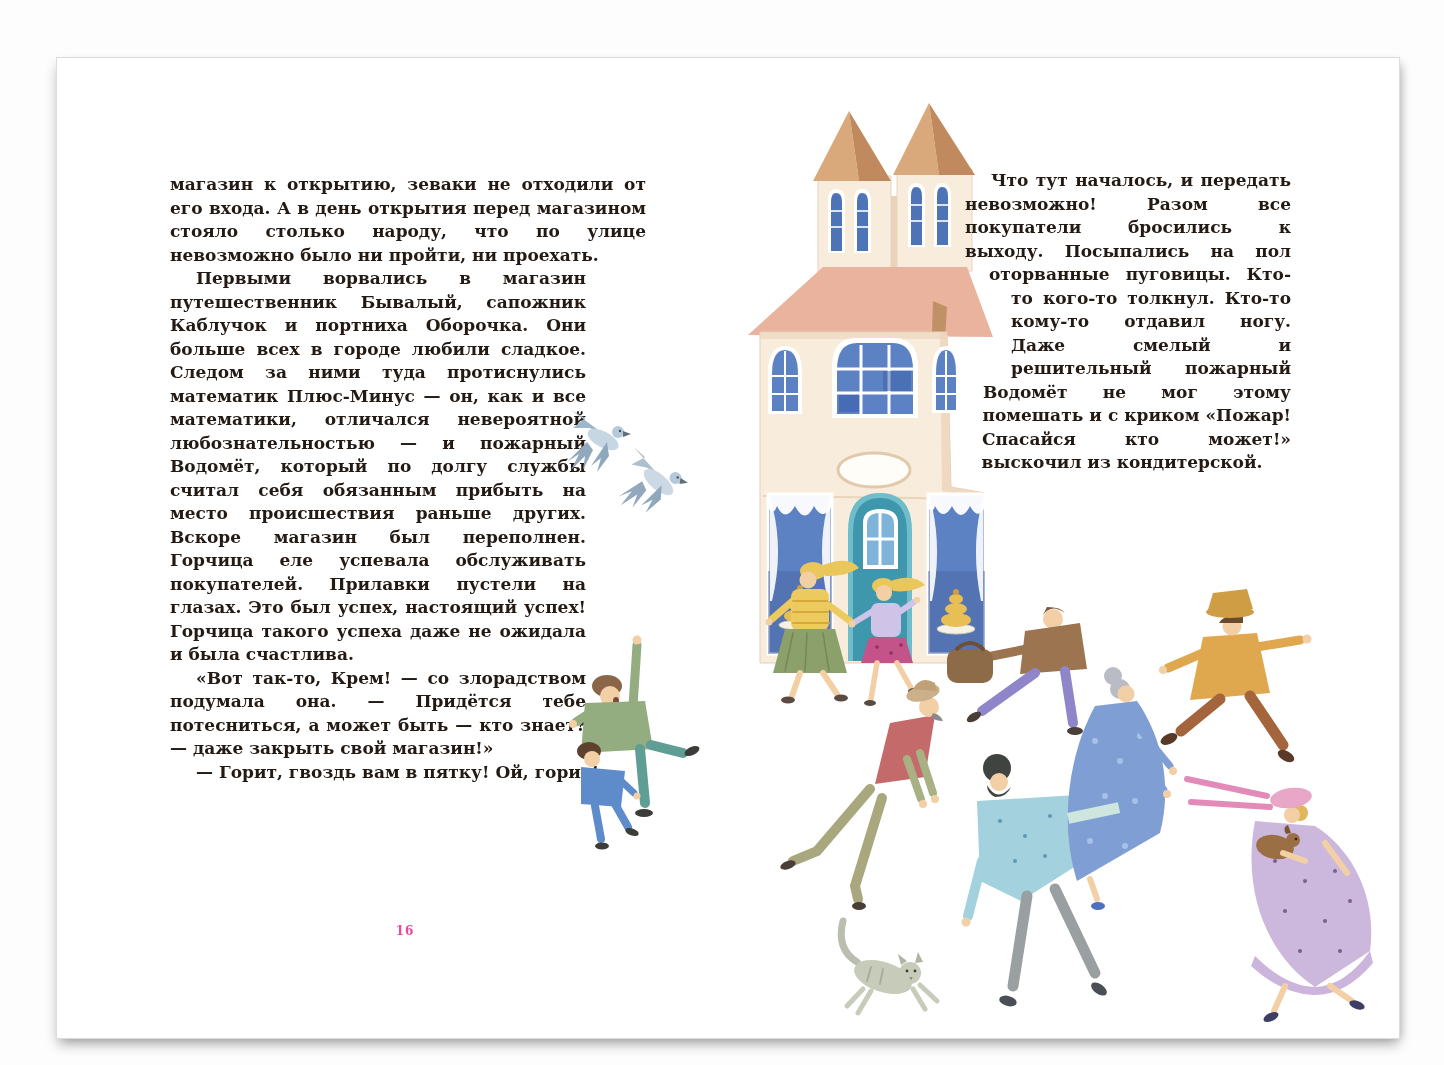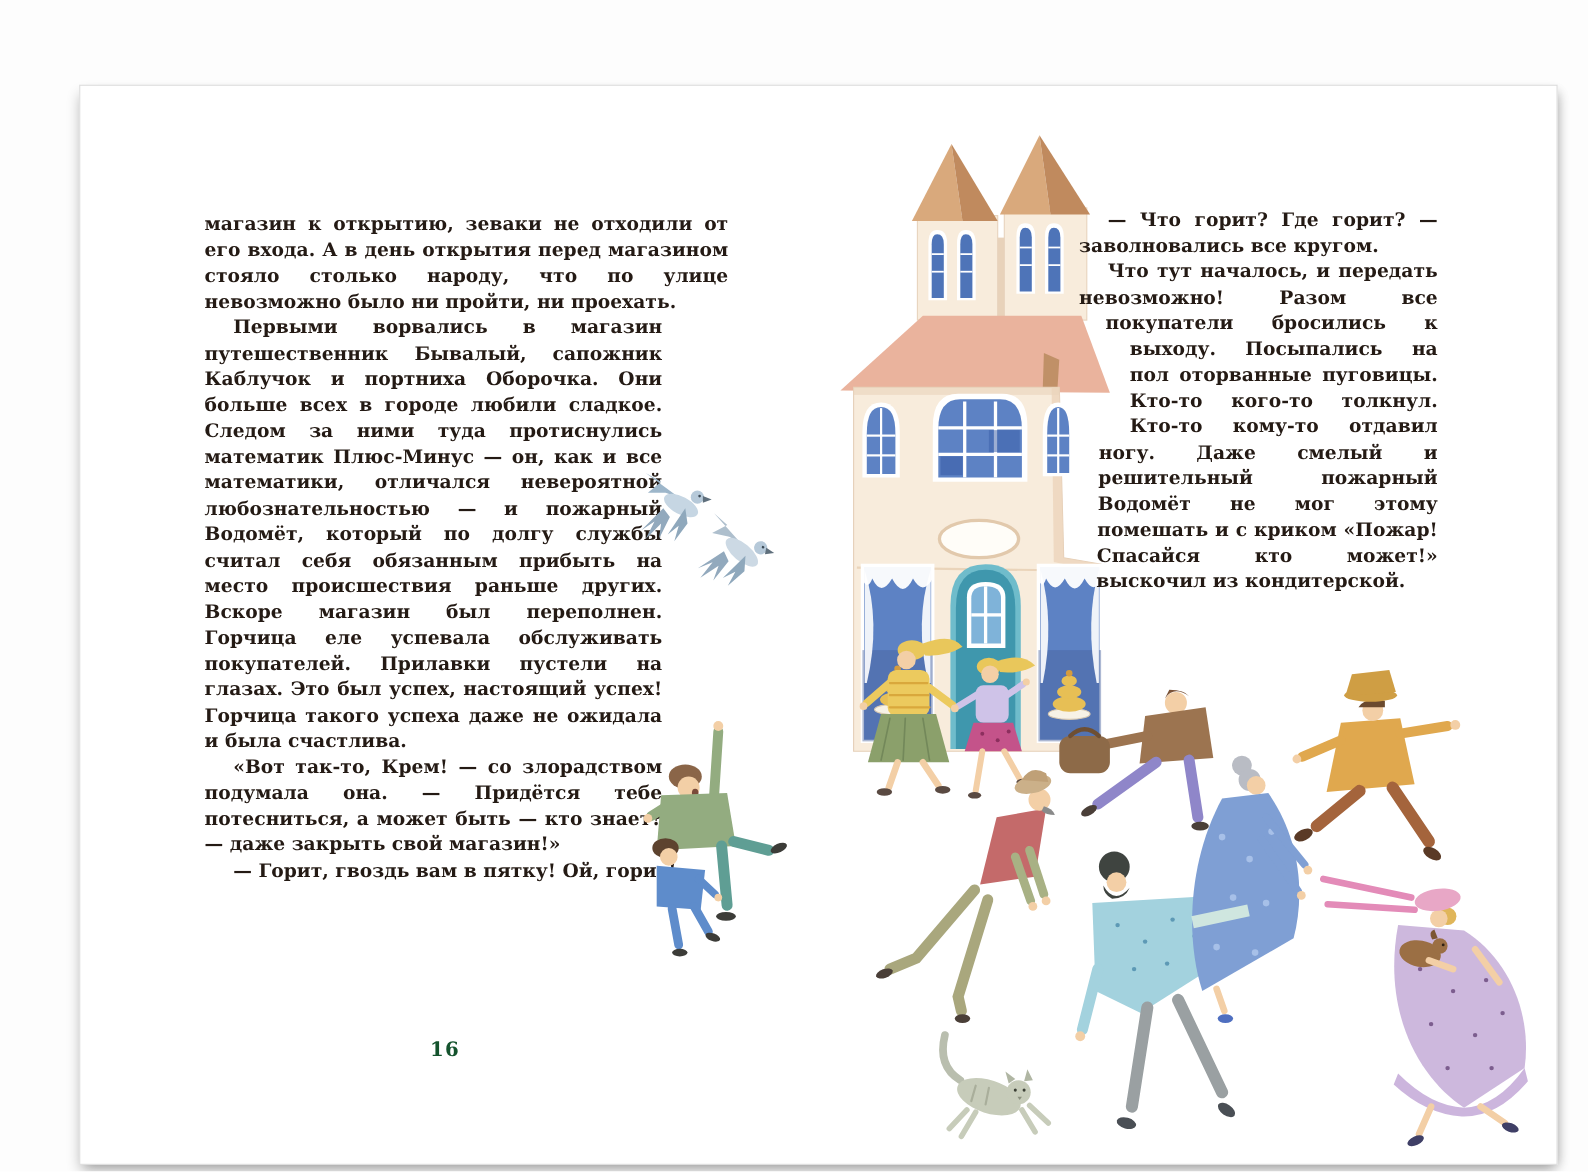--- a/index.html
+++ b/index.html
@@ -1,30 +1,30 @@
 <!DOCTYPE html>
 <html><head>
 <meta charset="utf-8">
 <style>
   html,body{margin:0;padding:0;background:#fdfdfd;}
   .stage{position:relative;width:1444px;height:1065px;background:#fdfdfd;overflow:hidden;
          font-family:"DejaVu Serif","Liberation Serif",serif;}
-  .page{position:absolute;left:72px;top:57px;width:1342px;height:980px;background:#ffffff;
-        border:1px solid #dcdcdc;box-shadow:0 7px 12px -2px rgba(0,0,0,.32), 5px 3px 9px -4px rgba(0,0,0,.16);margin-top:20px;}
+  .page{position:absolute;left:56px;top:57px;width:1342px;height:980px;background:#ffffff;
+        border:1px solid #dcdcdc;box-shadow:0 7px 12px -2px rgba(0,0,0,.32), 5px 3px 9px -4px rgba(0,0,0,.16);}
   .text-left{position:absolute;left:113px;top:115px;width:476px;color:#241a14;
              font-size:17px;line-height:23.5px;font-weight:600;text-align:justify;}
   .text-right{position:absolute;left:908px;top:111px;width:326px;color:#241a14;
               font-size:17px;line-height:23.5px;font-weight:600;text-align:justify;}
   .para{margin:0;}
   .indent{text-indent:26px;}
   .float-r{float:right;width:60px;height:447px;}
   .float-l{float:left;width:46px;height:420px;
            shape-outside:polygon(0 94px,24px 94px,24px 128px,46px 128px,46px 208px,18px 208px,14px 420px,0 420px);}
-  .pagenum{position:absolute;left:318px;top:866px;width:60px;text-align:left;
-           color:#14532d;font-size:18px;font-weight:600;letter-spacing:1px;}
+  .pagenum{position:absolute;left:318px;top:866px;width:60px;text-align:center;
+           color:#ec4899;font-size:12px;font-weight:600;letter-spacing:1px;}
   svg{position:absolute;overflow:visible;}
   .svg-birds{left:503px;top:328px;}
   .svg-boys{left:508px;top:563px;}
   .svg-main{left:673px;top:28px;}
 </style>
 </head>
 <body>
 
 <div class="stage">
   <div class="page">
@@ -371,19 +371,18 @@
             <line x1="878" y1="988" x2="862" y2="1005" stroke="#c7ccba" stroke-width="5"></line>
             <line x1="886" y1="990" x2="873" y2="1012" stroke="#c7ccba" stroke-width="5"></line>
             <line x1="886" y1="966" x2="882" y2="980" stroke="#a9ae9b" stroke-width="2"></line>
             <line x1="898" y1="968" x2="895" y2="983" stroke="#a9ae9b" stroke-width="2"></line>
           </g>
         </g>
       </svg>
 
       <div class="text-right">
         <div class="float-l"></div>
-        <p class="para indent">— Что горит? Где горит? — заволновались все кругом.</p>
         <p class="para indent">Что тут началось, и передать невозможно! Разом все покупатели бросились к выходу. Посыпались на пол оторванные пуговицы. Кто-то кого-то толкнул. Кто-то кому-то отдавил ногу. Даже смелый и решительный пожарный Водомёт не мог этому помешать и с криком «Пожар! Спасайся кто может!» выскочил из кондитерской.</p>
       </div>
     </div>
 
   </div>
 </div>
 
 </body></html>

